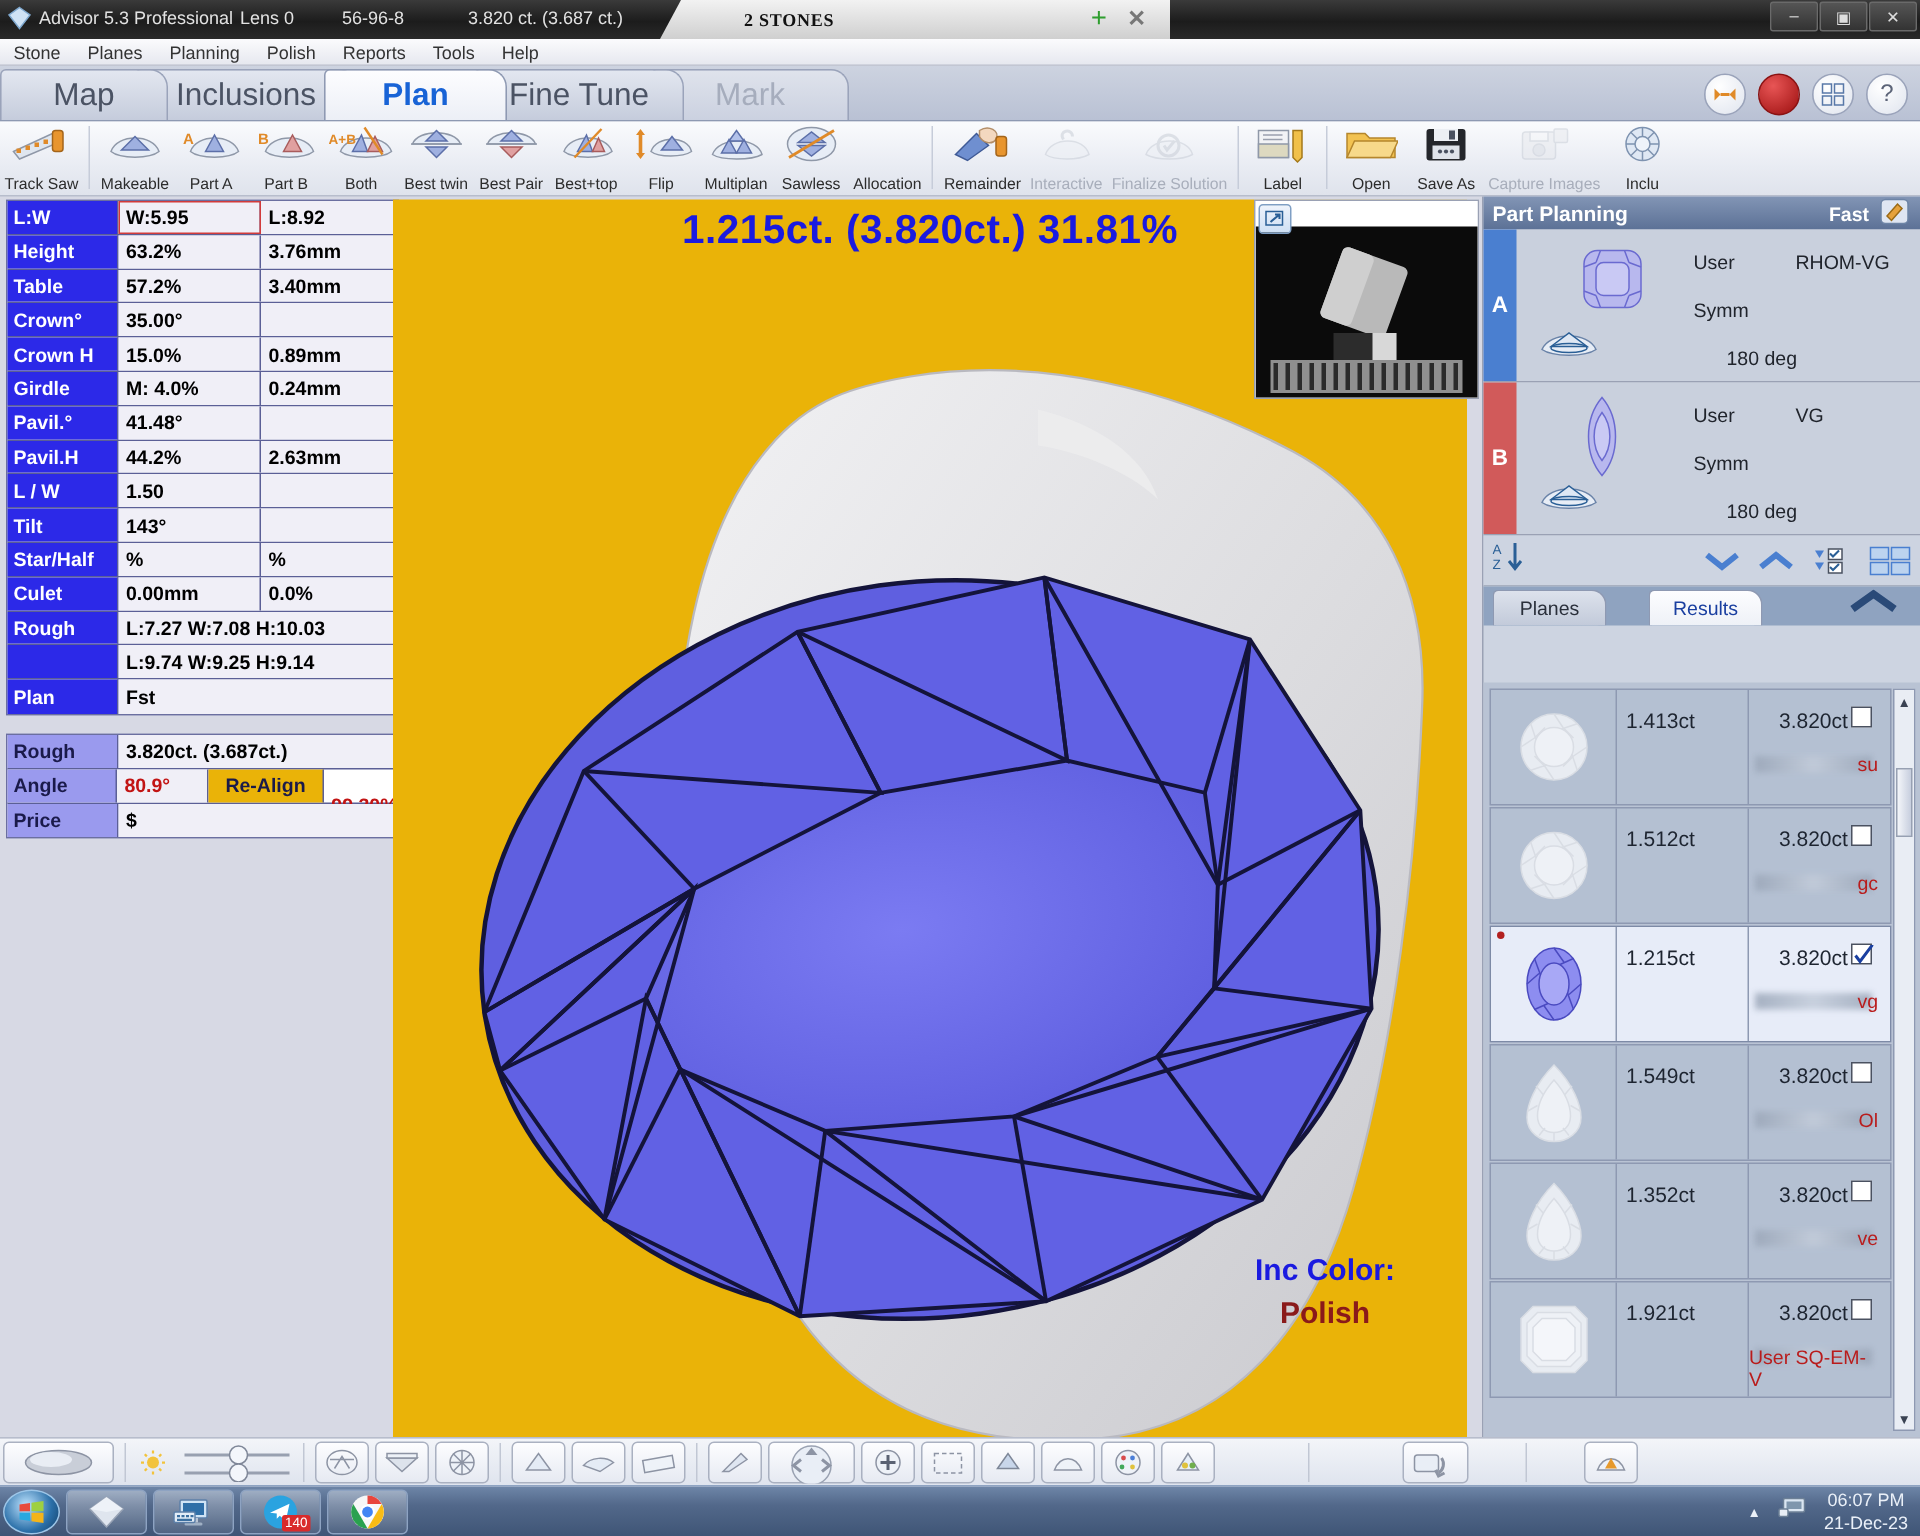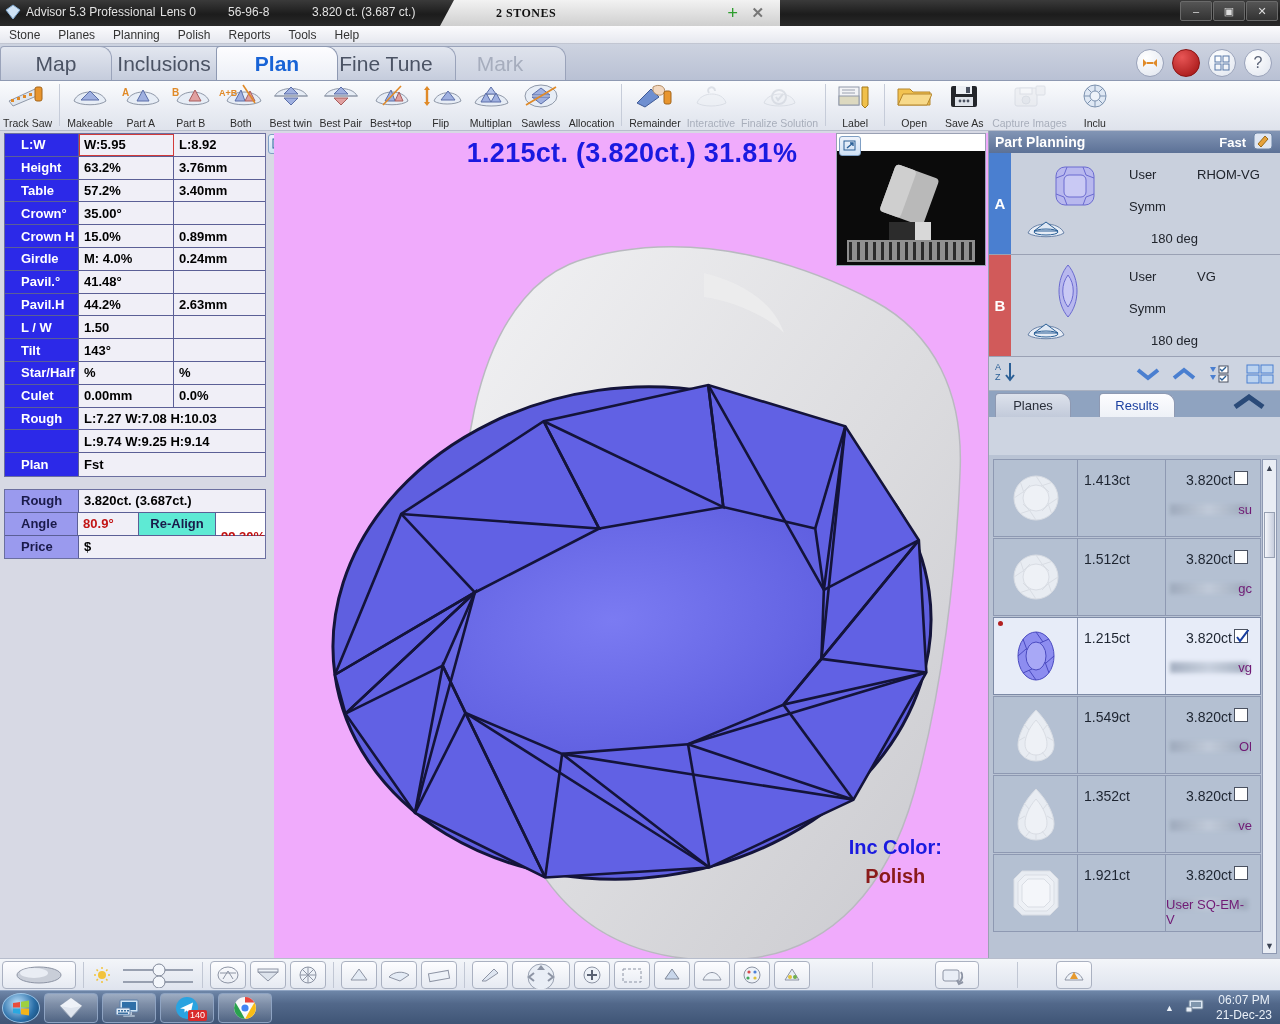--- a/index.html
+++ b/index.html
@@ -86,46 +86,46 @@
   .tool .cap{font-size:10.5px;color:#2c2c2c;white-space:nowrap;}
   .tool.dim .cap{color:#a8aebb;}
   .tsep{width:1px;height:42px;margin:3px 4px;background:#c6ccd9;}
 
   
   .tblwrap{position:absolute;left:4px;top:133px;width:262px;
     border:1px solid #6b6fa0;background:#fff;}
   .row{display:flex;height:22.8px;border-bottom:1px solid #5b5f96;}
   .row:last-child{border-bottom:none;}
   .c-lbl{width:74px;background:#2c29e8;color:#fff;font-weight:bold;font-size:13px;
-     display:flex;align-items:center;padding-left:16px;border-right:1px solid #5b5f96;}
+     display:flex;align-items:center;padding-left:4px;border-right:1px solid #5b5f96;}
   .c-v1{width:95px;background:#f0eff7;color:#000;font-weight:bold;font-size:13px;
      display:flex;align-items:center;padding-left:5px;border-right:1px solid #5b5f96;}
   .c-v2{flex:1;background:#f0eff7;color:#000;font-weight:bold;font-size:13px;
      display:flex;align-items:center;padding-left:5px;}
   .c-wide{flex:1;background:#f0eff7;color:#000;font-weight:bold;font-size:13px;
      display:flex;align-items:center;padding-left:5px;}
   .row.hl .c-v1{outline:1px solid #d23b3b;outline-offset:-1px;}
   .expbtn{position:absolute;left:268px;top:134px;width:22px;height:20px;
     background:linear-gradient(180deg,#eef3fb,#cfe0f4);border:1px solid #7f9fc4;border-radius:3px;
     display:flex;align-items:center;justify-content:center;}
 
   .tbl2{position:absolute;left:4px;top:489px;width:262px;border:1px solid #6b6fa0;background:#fff;}
   .tbl2 .c-lbl{background:#9a9aee;color:#1a1a4a;}
   .tbl2 .c-roughv{flex:1;background:#f0eff7;font-weight:bold;font-size:13px;
     display:flex;align-items:center;padding-left:5px;color:#000;}
   .ang-v{width:62px;background:#f0eff7;color:#c21414;font-weight:bold;font-size:13px;
     display:flex;align-items:center;padding-left:5px;border-right:1px solid #5b5f96;}
-  .ang-l{width:78px;background:#5eead4;color:#1a1a4a;font-weight:bold;font-size:13px;
+  .ang-l{width:78px;background:#eab308;color:#1a1a4a;font-weight:bold;font-size:13px;
     display:flex;align-items:center;justify-content:center;border-right:1px solid #5b5f96;}
   .ang-p{flex:1;background:#f0eff7;color:#c21414;font-weight:bold;font-size:13px;
     display:flex;align-items:center;padding-left:5px;margin-top:24px;}
 
   
-  .canvas{position:absolute;left:274px;top:133px;width:716px;height:825px;
-    background:#f0abfc;overflow:hidden;}
+  .canvas{position:absolute;left:262px;top:133px;width:716px;height:825px;
+    background:#eab308;overflow:hidden;}
   .headline{position:absolute;top:5px;left:0;width:716px;text-align:center;
     font-size:27px;font-weight:bold;color:#1a1ae0;letter-spacing:.3px;}
   .inccolor{position:absolute;right:48px;bottom:70px;text-align:center;font-size:20px;}
   .inccolor .l1{color:#1a1ae0;font-weight:bold;}
   .inccolor .l2{color:#8a1a1a;font-weight:bold;margin-top:6px;}
 
   
   .preview{position:absolute;left:836px;top:133px;width:150px;height:133px;
      border:1px solid #9aa1b4;background:#fff;overflow:hidden;}
   .preview .pbtn{position:absolute;left:2px;top:2px;width:22px;height:20px;z-index:3;
@@ -171,21 +171,21 @@
   .r-thumb{width:84px;display:flex;align-items:center;justify-content:center;
      border-right:1px solid #8e99b2;}
   .r-ct{width:88px;display:flex;align-items:flex-start;padding-top:12px;padding-left:6px;
      font-size:14px;color:#1d2430;border-right:1px solid #8e99b2;}
   .r-right{flex:1;position:relative;}
   .r-rough{position:absolute;left:20px;top:12px;font-size:14px;color:#1d2430;}
   .r-chk{position:absolute;right:12px;top:11px;width:14px;height:14px;background:#fff;
      border:1px solid #4a5160;}
   .r-blur{position:absolute;left:4px;top:44px;width:78px;height:11px;
      background:linear-gradient(90deg,#9aa6b8,#c3ccda,#9aa6b8);filter:blur(2.2px);opacity:.85;}
-  .r-tail{position:absolute;right:8px;top:42px;font-size:13px;color:#701a75;}
+  .r-tail{position:absolute;right:8px;top:42px;font-size:13px;color:#b91c1c;}
   .r-dot{position:absolute;left:4px;top:3px;width:5px;height:5px;border-radius:50%;background:#b22020;}
   .r-scroll{position:absolute;right:4px;top:4px;width:15px;height:495px;
      background:#e9edf4;border:1px solid #8e99b2;}
   .r-thumbbar{position:absolute;left:1px;top:52px;width:11px;height:46px;
      background:linear-gradient(90deg,#f4f6fa,#c7cede);border:1px solid #97a0b2;}
   .r-arrow{position:absolute;left:0;width:13px;height:13px;display:flex;align-items:center;
      justify-content:center;font-size:9px;color:#3a4252;}
 
   
   .btmbar{position:absolute;left:0;top:958px;width:1280px;height:32px;

